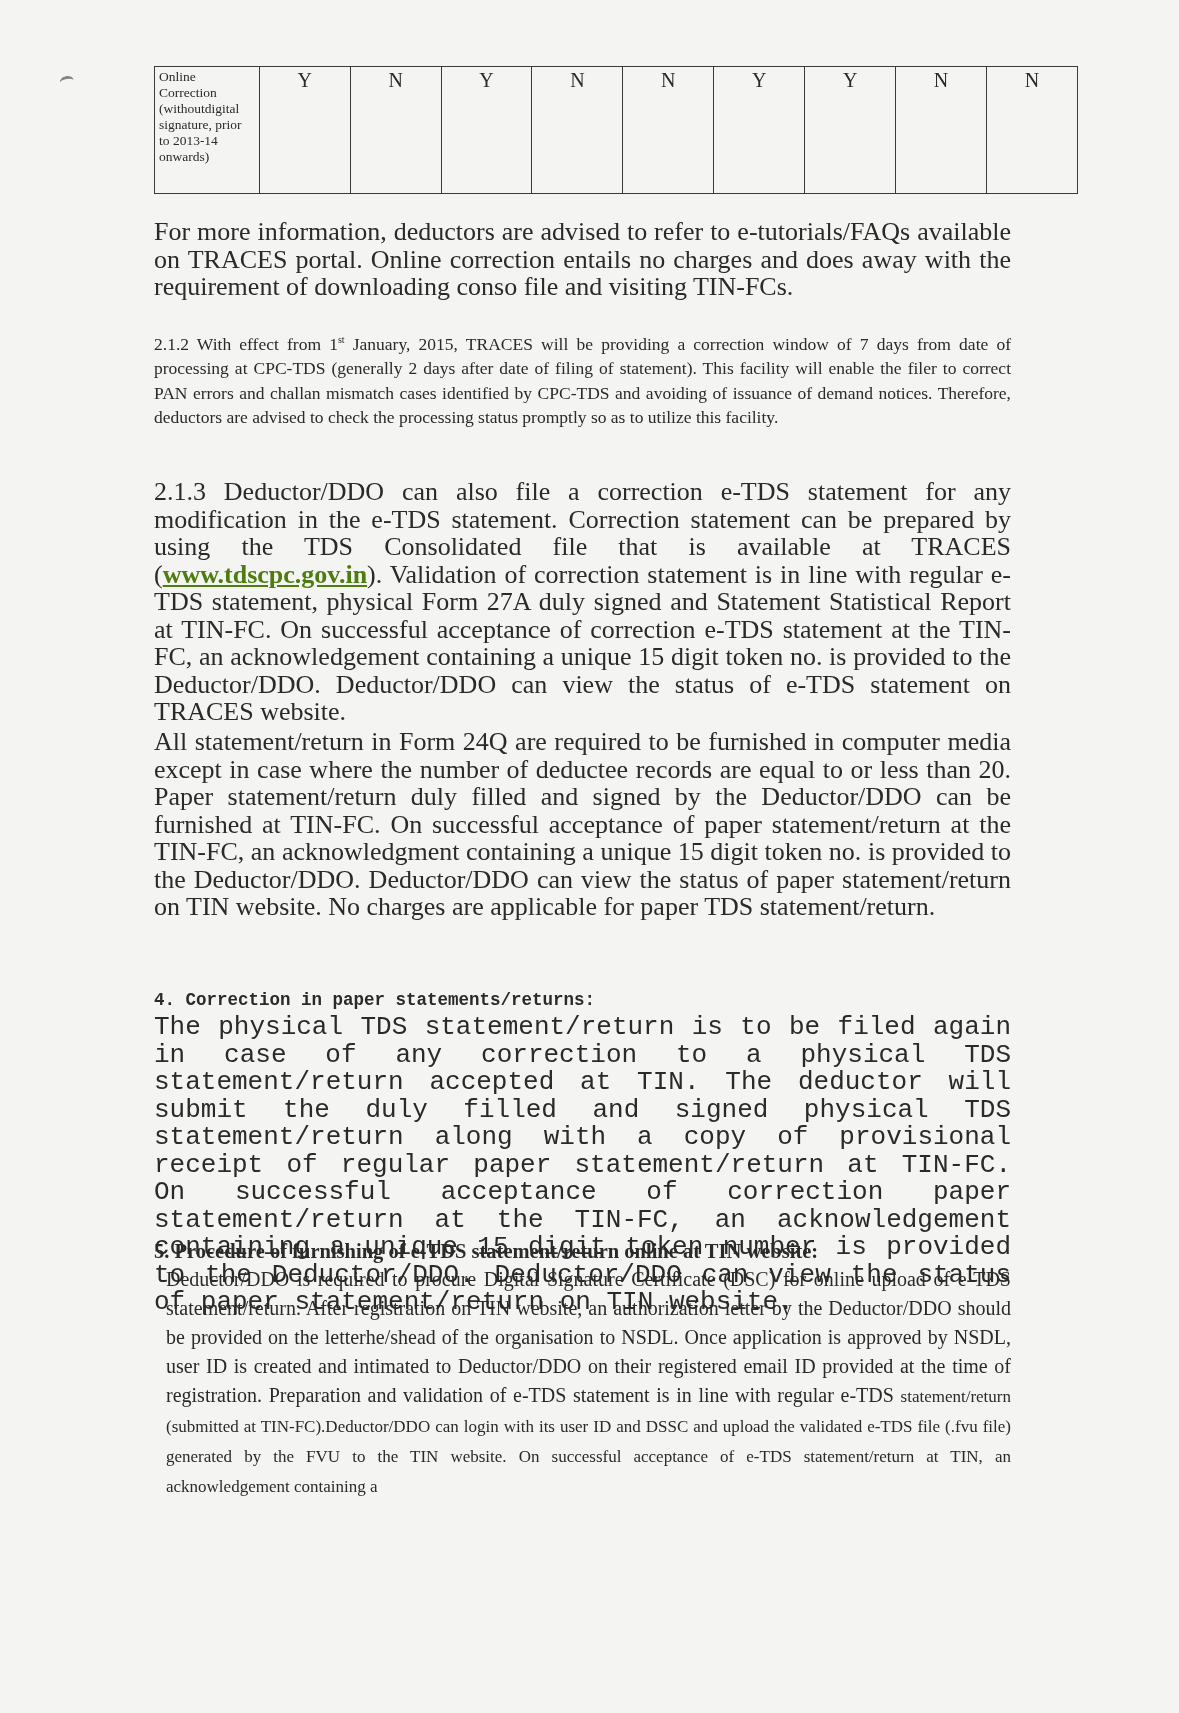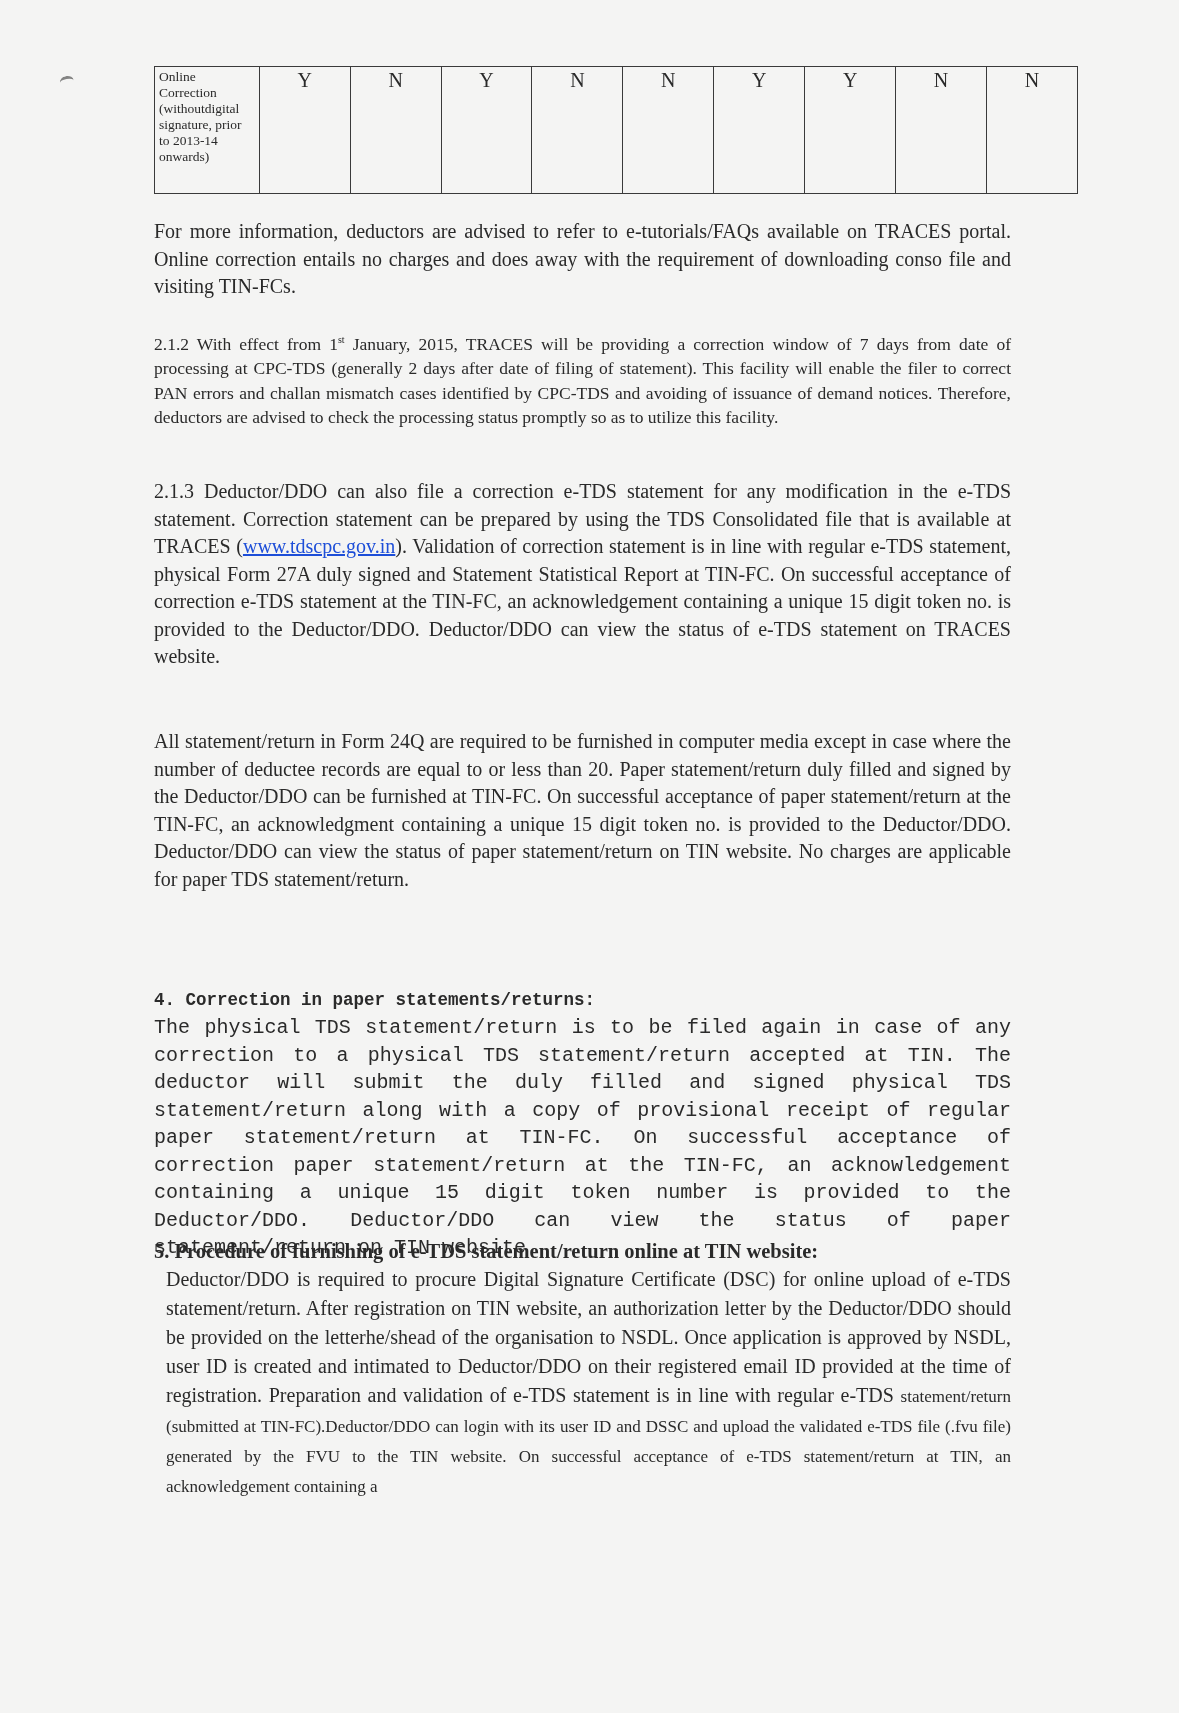--- a/index.html
+++ b/index.html
@@ -26,29 +26,29 @@
     font-size: 20px; text-align: center; padding-top: 2px;
   }
   table.grid td.label {
     width: 96px; text-align: left; font-size: 13.5px; line-height: 16px; padding: 2px 4px;
   }
   .col { width: 89px; }
   .body-text {
     position: absolute; left: 154px; width: 857px;
   }
   p {
-    margin: 0; text-align: justify; font-size: 20px; line-height: 27.5px;
+    margin: 0; text-align: justify; font-size: 26px; line-height: 27.5px;
   }
   p.small { font-size: 17.5px; line-height: 24.5px; }
   p.mixed5 { font-size: 20px; line-height: 29px; margin-left: 12px; }
   .heading {
     font-weight: bold; font-size: 17.5px; line-height: 24px; margin: 0 0 2px 0;
   }
   .heading5 { font-weight: bold; font-size: 20.5px; line-height: 27px; text-align: justify; margin: 0; }
-  a.link { color: #1d4ed8; text-decoration: underline; }
+  a.link { color: #4d7c0f; text-decoration: underline; font-weight: bold; }
   sup { font-size: 10px; }
   .small-tail { font-size: 17px; }
 </style>
 </head>
 <body>
 
 <div class="page">
 
   <div class="mark"></div>
 

